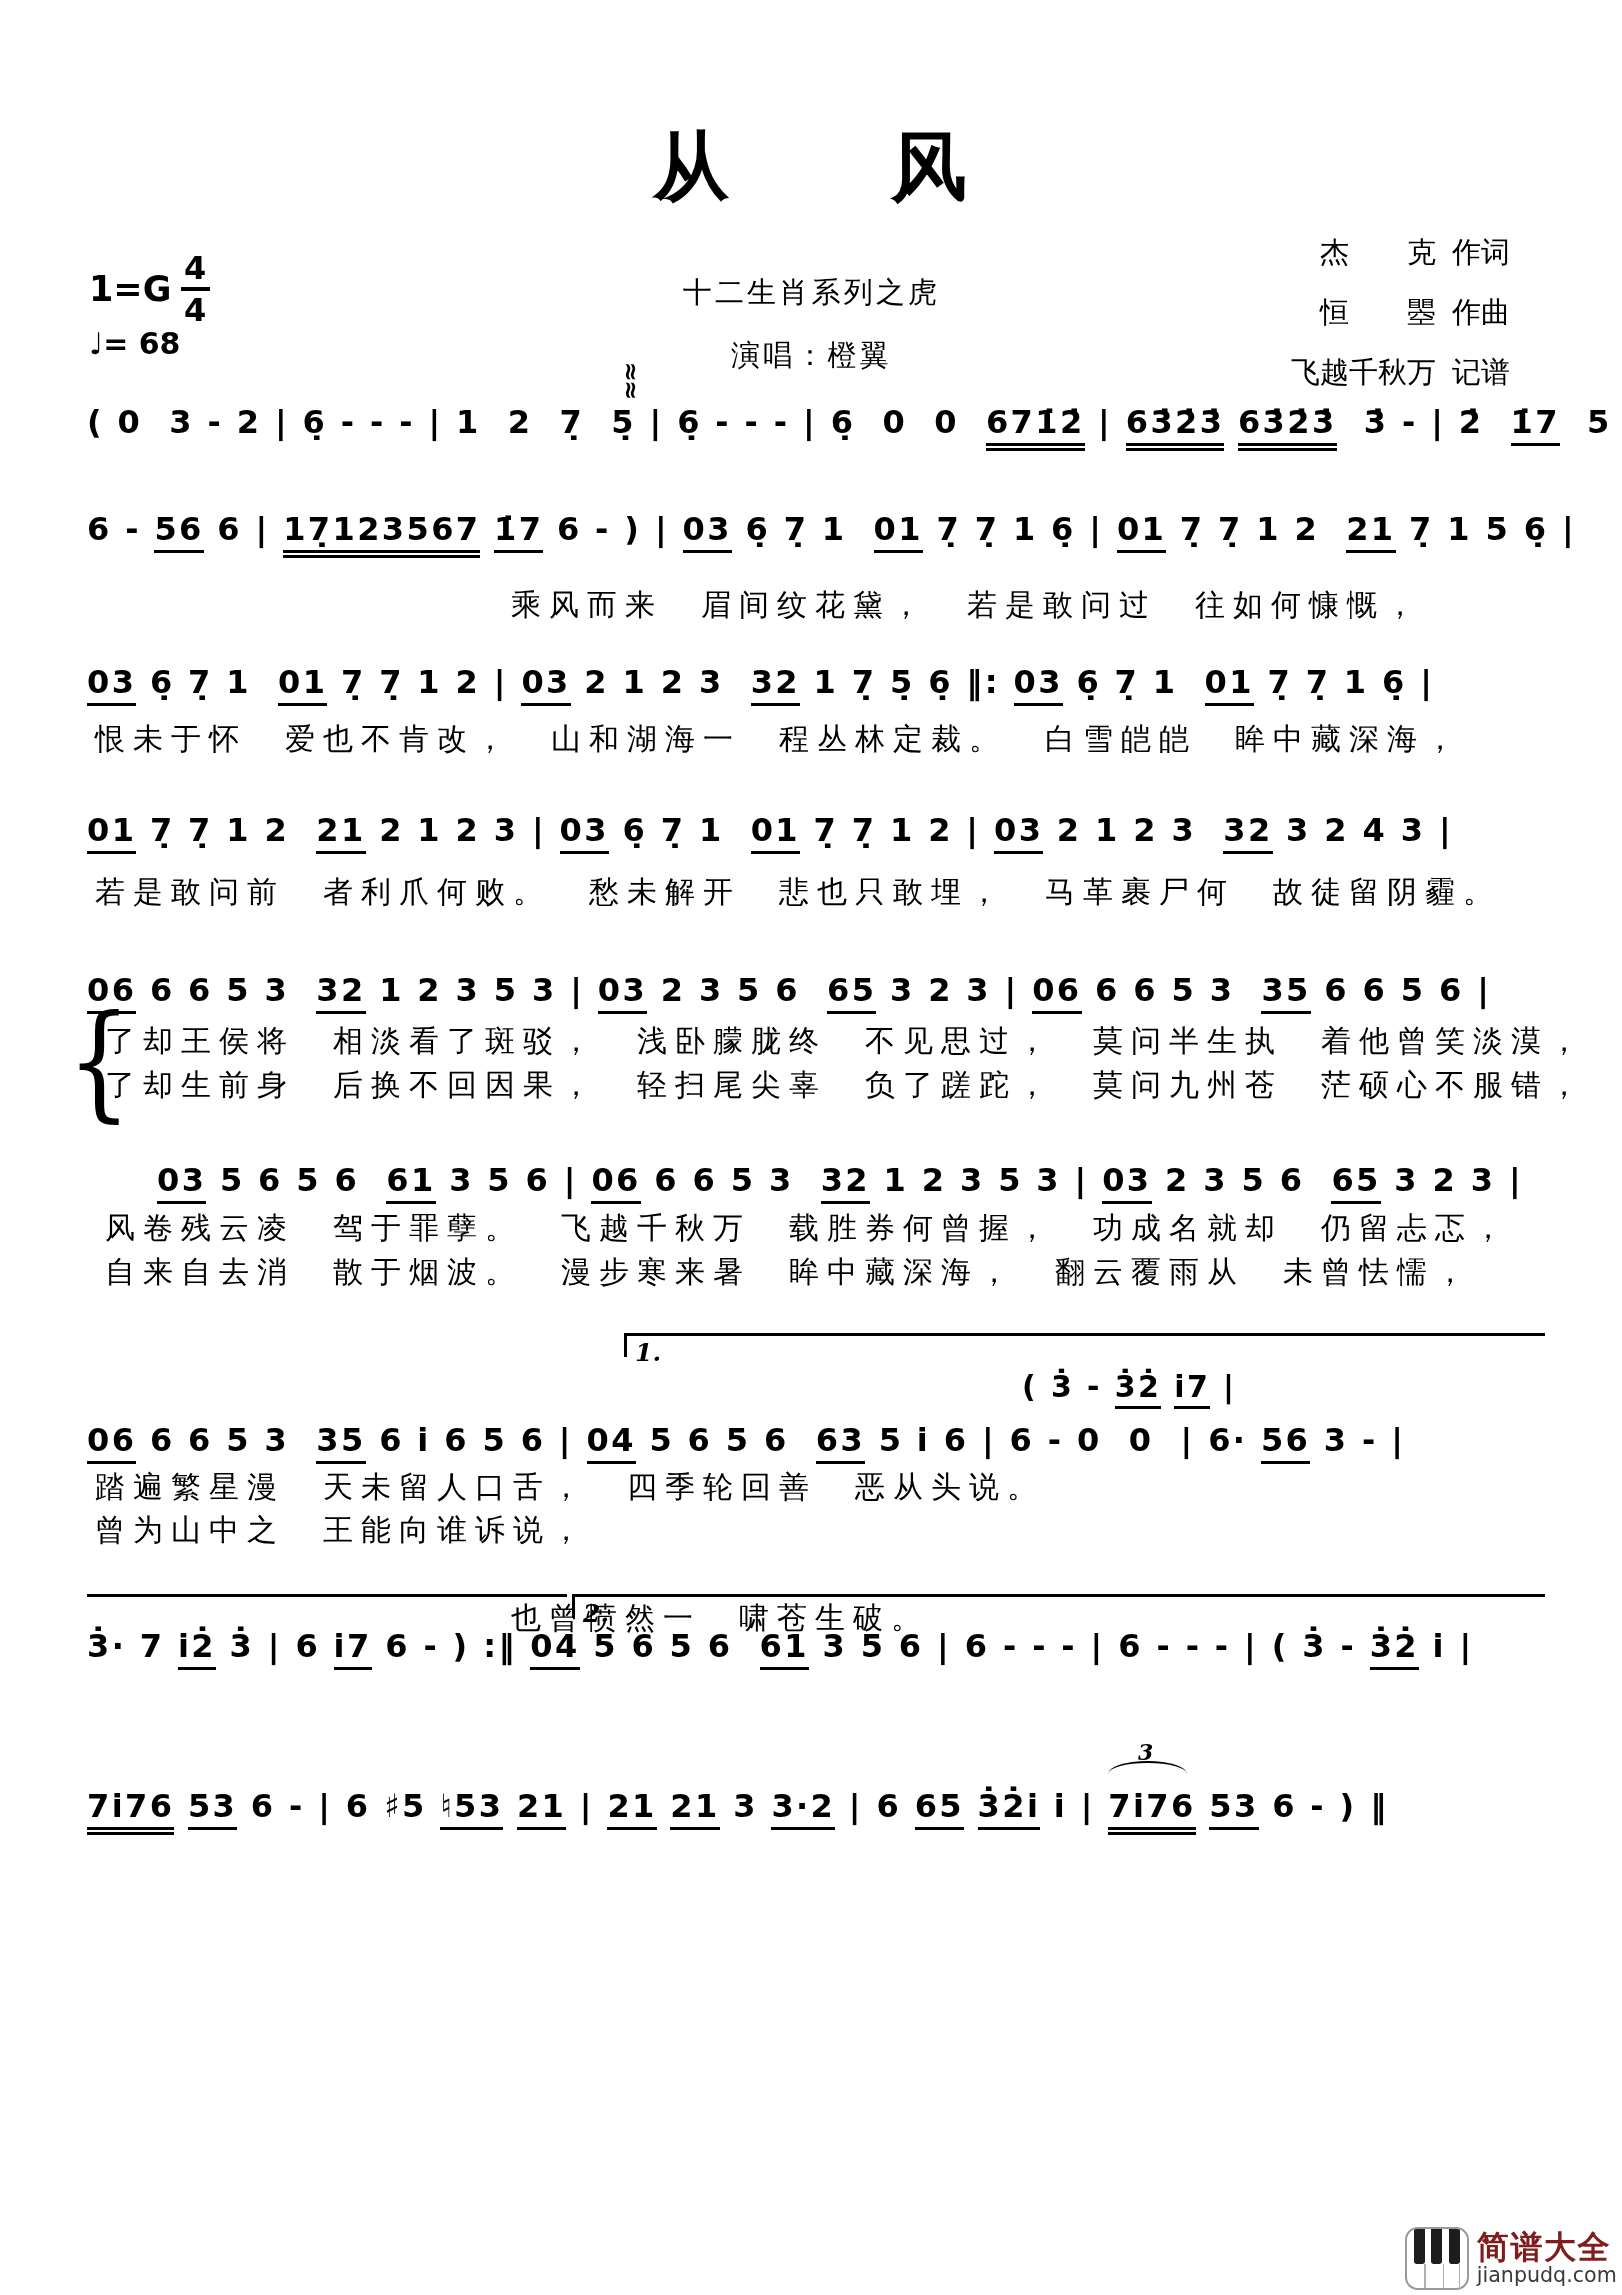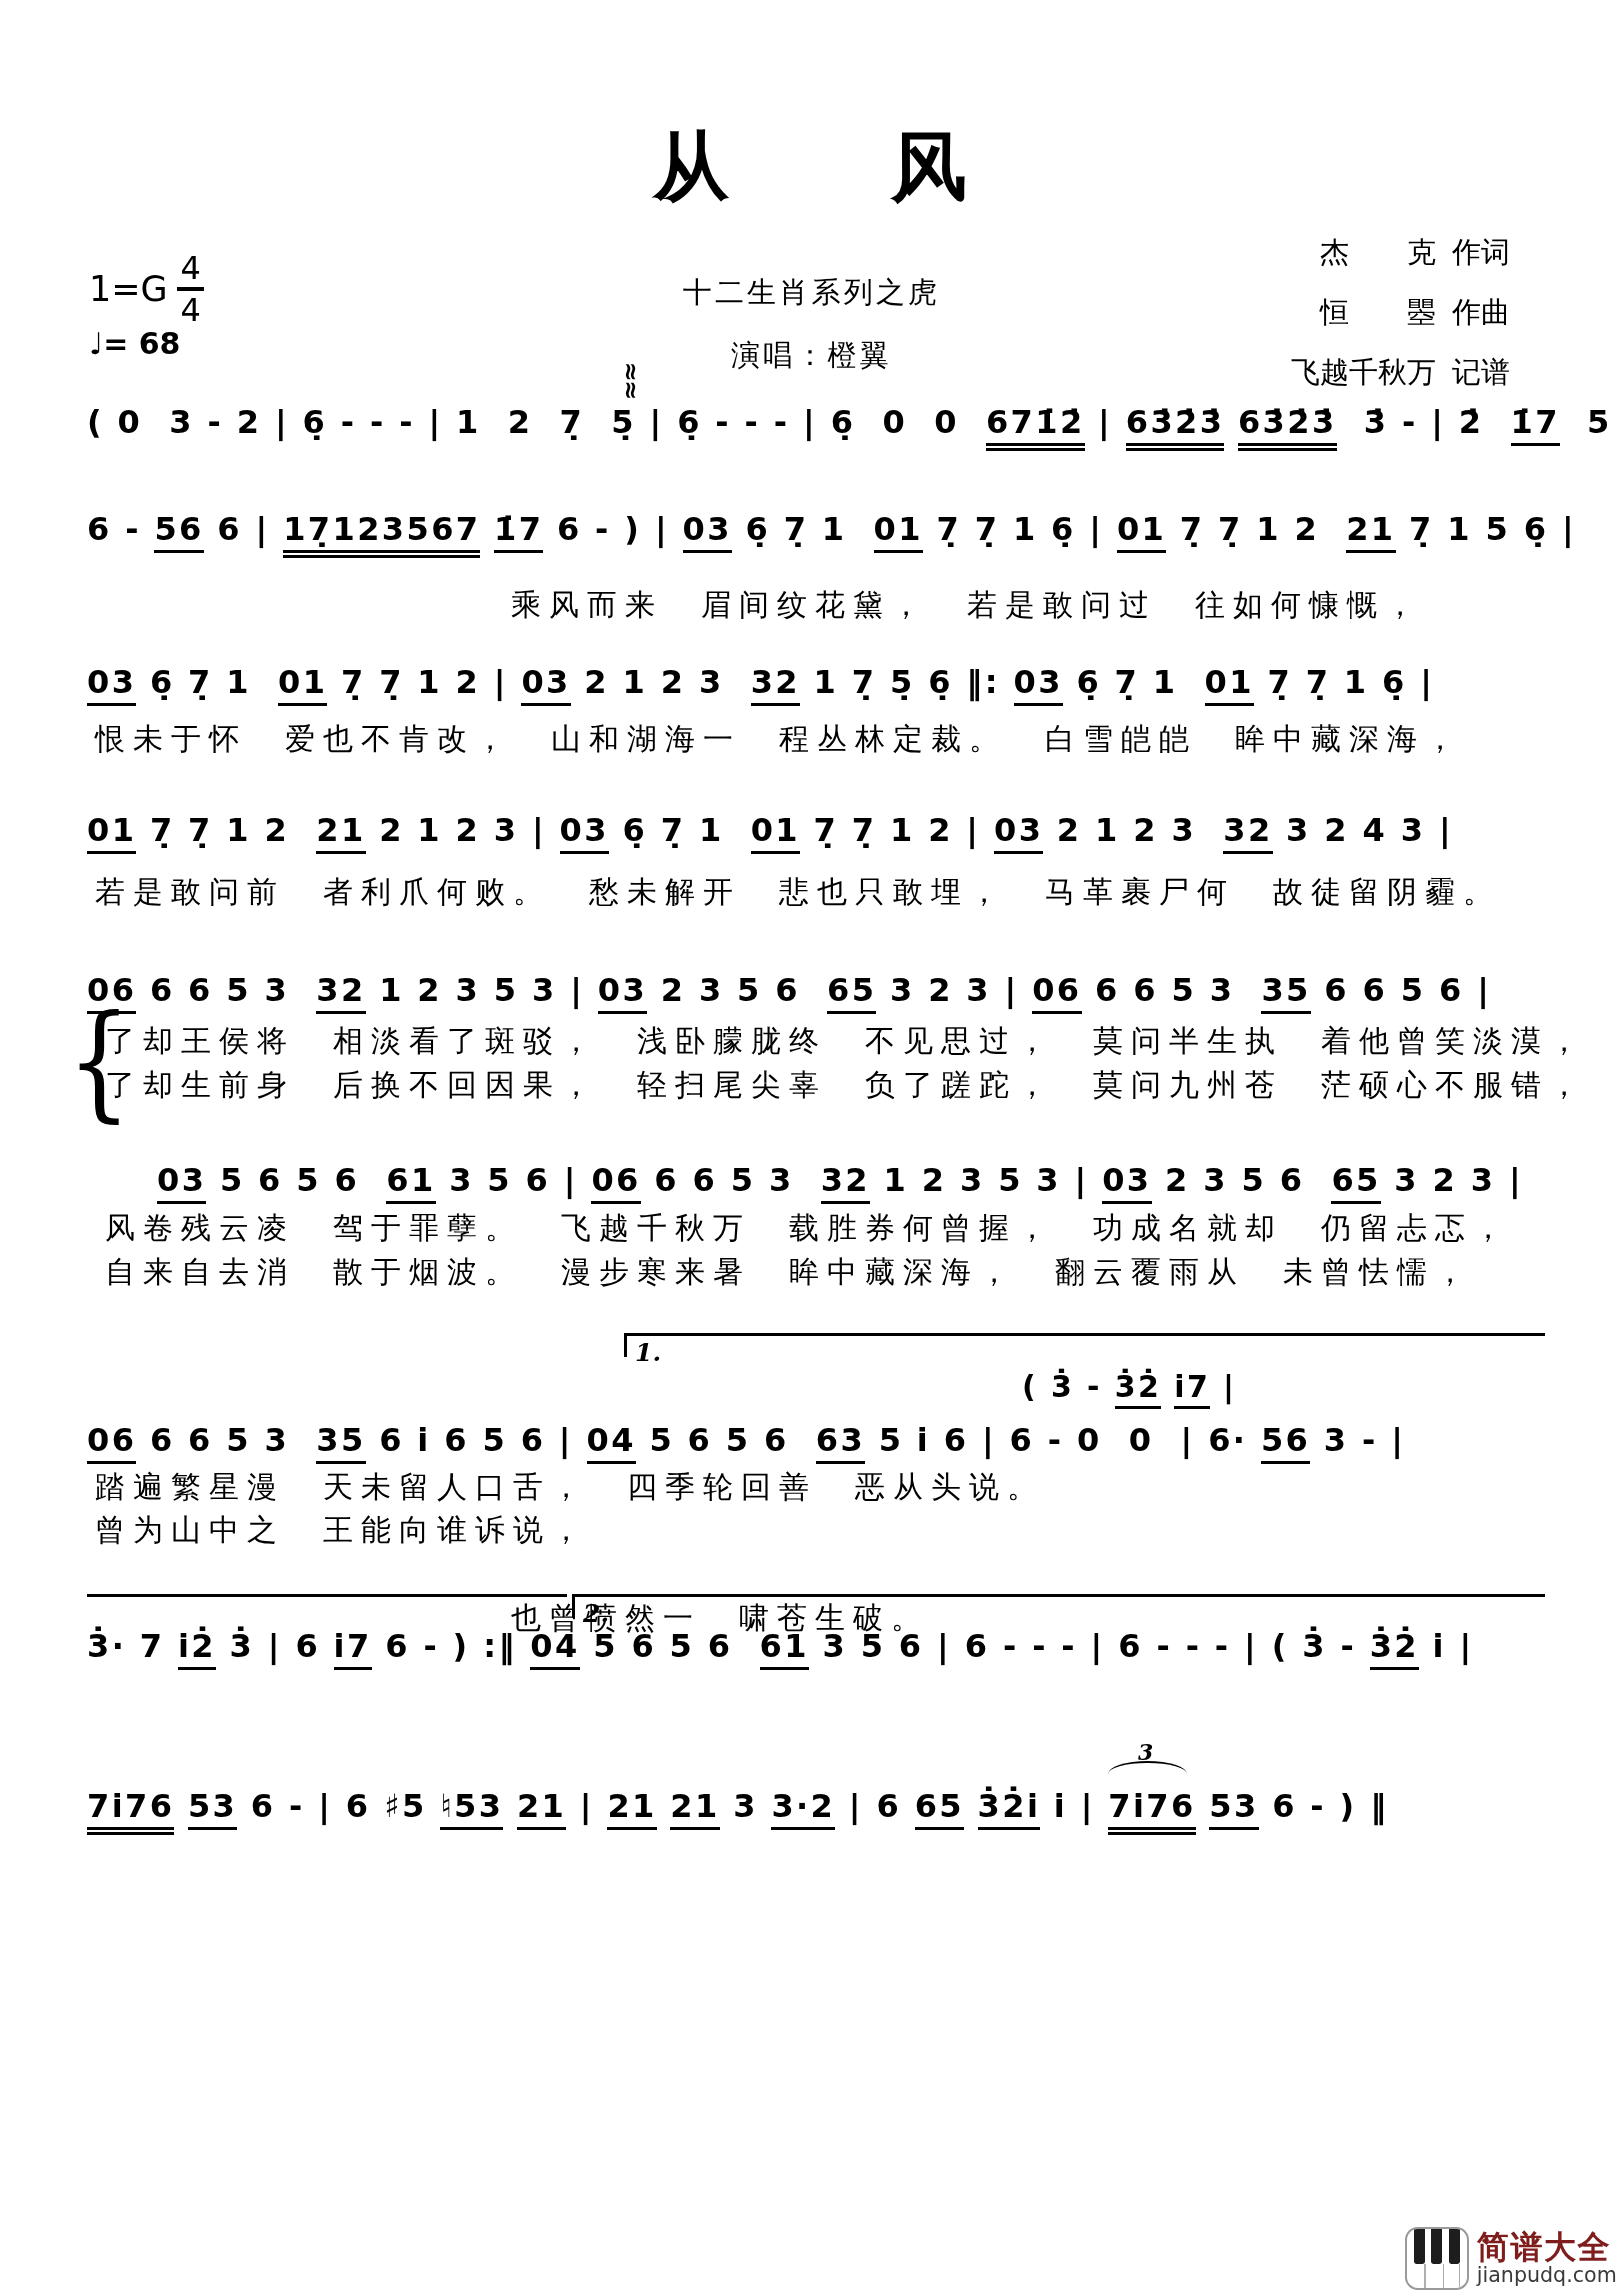--- a/index.html
+++ b/index.html
@@ -11,21 +11,21 @@
   .abs{position:absolute;}
   
   .title{
     width:100%;text-align:center;font-family:"DejaVu Serif",serif;
     font-size:76px;font-weight:700;letter-spacing:3.2px;
   }
   .subtitle,.performer{
     width:100%;text-align:center;font-family:"DejaVu Serif",serif;
     font-size:29px;letter-spacing:3.2px;
   }
-  .keysig{font-size:35px;font-weight:400;display:flex;align-items:center;gap:9.5px;}
+  .keysig{font-size:35px;font-weight:700;display:flex;align-items:center;gap:9.5px;}
   .frac{display:inline-flex;flex-direction:column;align-items:center;line-height:1;font-size:32px;}
   .frac .num{border-bottom:4px solid #000;padding:0 3.2px 3.2px 3.2px;}
   .frac .den{padding-top:3.2px;}
   .tempo{font-size:30px;font-weight:700;}
   .credits{display:flex;flex-direction:column;gap:18px;align-items:flex-end;
     font-family:"DejaVu Serif",serif;font-size:29px;line-height:1.45;}
   .credit-row{display:flex;justify-content:flex-end;gap:16px;white-space:pre;}
   
   .notation{
     font-family:"DejaVu Sans",sans-serif;font-weight:700;font-size:32px;

